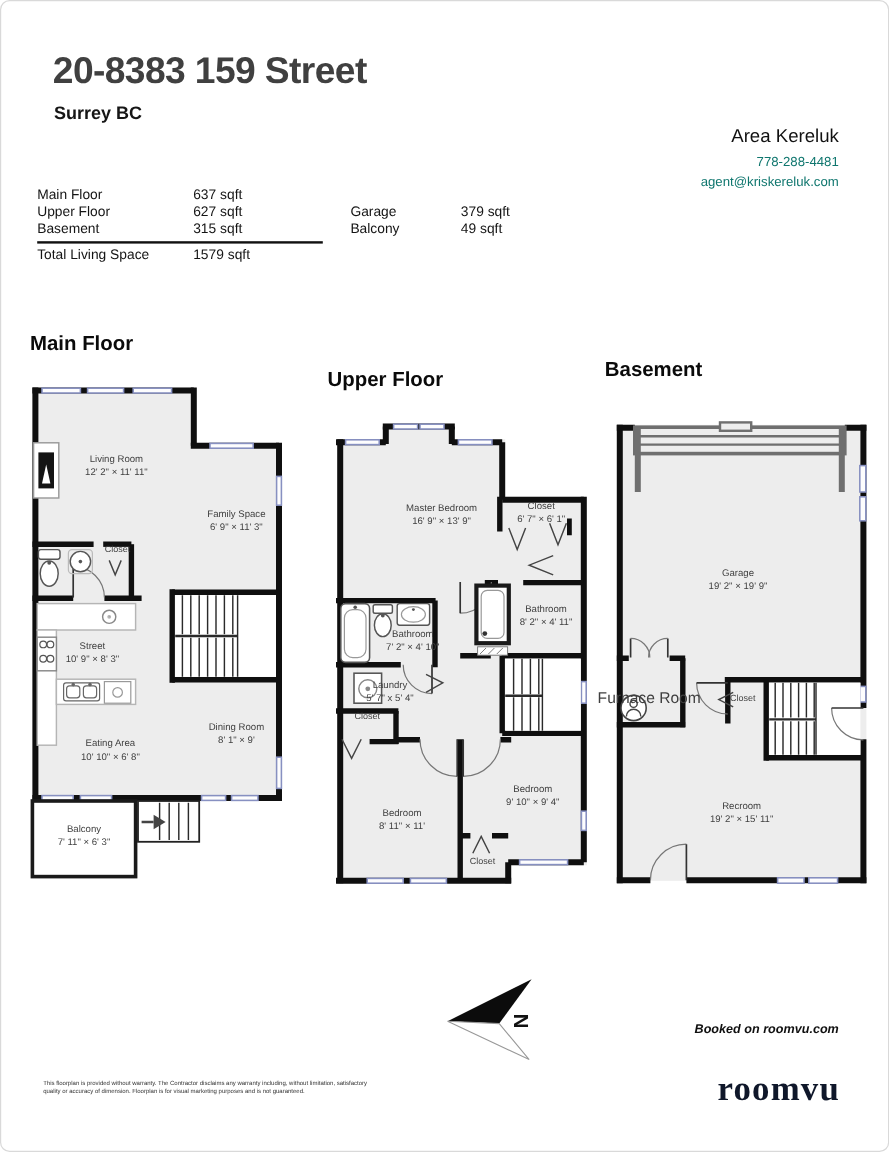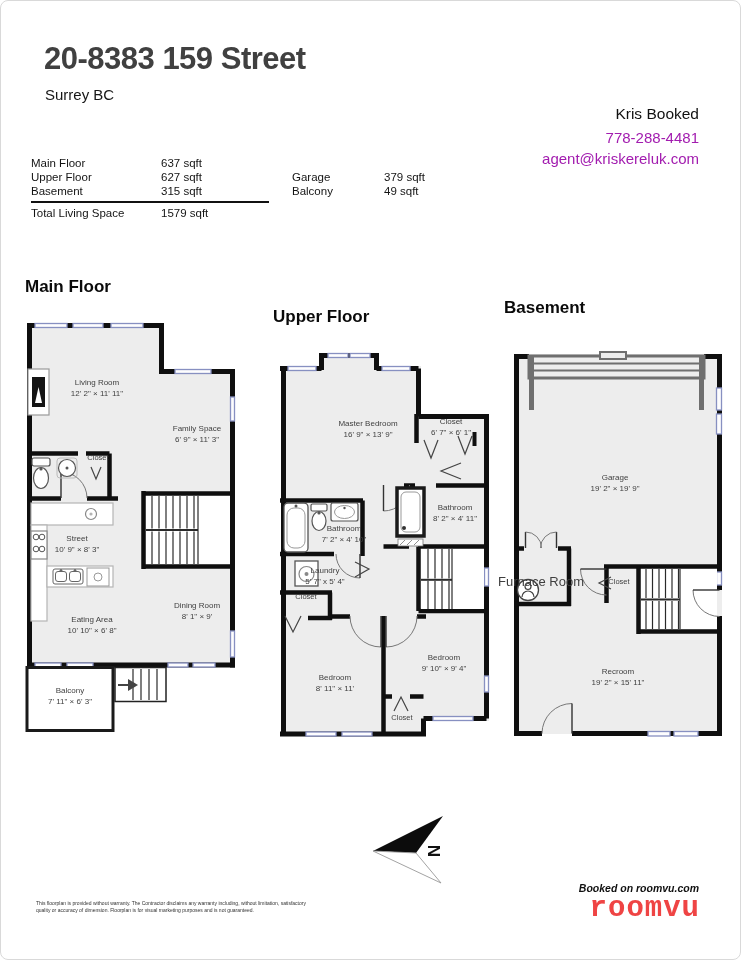--- a/index.html
+++ b/index.html
@@ -1,44 +1,44 @@
 <!DOCTYPE html>
 <html><head>
 <meta charset="utf-8">
 <style>
   html,body{margin:0;padding:0;background:#fff;}
   .page{position:relative;width:741px;height:960px;background:#fff;border:1px solid #d9d9d9;
         border-radius:8px;box-sizing:border-box;overflow:hidden;
         font-family:"Liberation Sans", sans-serif;color:#111;}
   .abs{position:absolute;}
   .title{left:43px;top:40px;font-size:31px;font-weight:600;letter-spacing:-0.5px;color:#404040;}
-  .subtitle{left:44px;top:85px;font-size:15px;font-weight:400;color:#161616;}
+  .subtitle{left:44px;top:85px;font-size:15px;font-weight:700;color:#161616;}
   .agent{right:41px;top:105px;text-align:right;line-height:1;}
   .agent .name{font-size:15.5px;font-weight:500;margin-bottom:8px;}
-  .agent .line{font-size:15px;margin-bottom:6px;color:#a21caf;}
+  .agent .line{font-size:11px;margin-bottom:6px;color:#0f766e;}
   .arow{position:absolute;font-size:11.5px;color:#141414;white-space:nowrap;}
   .divider{position:absolute;left:30px;top:200px;width:238px;height:2px;background:#111;}
   .plan-heading{position:absolute;font-size:17px;font-weight:700;color:#0a0a0a;}
   .plan{position:absolute;}
   .room-label{position:absolute;transform:translateX(-50%);text-align:center;
               font-size:8px;line-height:11px;color:#3f3f3f;white-space:nowrap;}
   .disclaimer{left:35px;top:899px;width:290px;font-size:5px;line-height:7px;color:#333;}
-  .booked{right:41px;top:881px;font-size:10.5px;font-style:italic;font-weight:700;color:#101010;}
-  .logo{right:40px;top:891px;font-family:Liberation Mono, monospace;font-size:29px;
-        font-weight:800;letter-spacing:1px;color:#ef4444;}
+  .booked{right:41px;top:851px;font-size:10.5px;font-style:italic;font-weight:700;color:#101010;}
+  .logo{right:40px;top:891px;font-family:Liberation Serif, serif;font-size:29px;
+        font-weight:800;letter-spacing:1px;color:#0f172a;}
 </style>
 </head>
 <body>
 
 <div class="page">
 
   <div class="abs title">20-8383 159 Street</div>
   <div class="abs subtitle">Surrey BC</div>
   <div class="abs agent">
-    <div class="name">Kris Booked</div>
+    <div class="name">Area Kereluk</div>
     <div class="line">778-288-4481</div>
     <div class="line">agent@kriskereluk.com</div>
   </div>
 
   <div class="arow" style="left:30px;top:156px">Main Floor</div>
   <div class="arow" style="left:160px;top:156px">637 sqft</div>
   <div class="arow" style="left:30px;top:170px">Upper Floor</div>
   <div class="arow" style="left:160px;top:170px">627 sqft</div>
   <div class="arow" style="left:30px;top:184px">Basement</div>
   <div class="arow" style="left:160px;top:184px">315 sqft</div>

